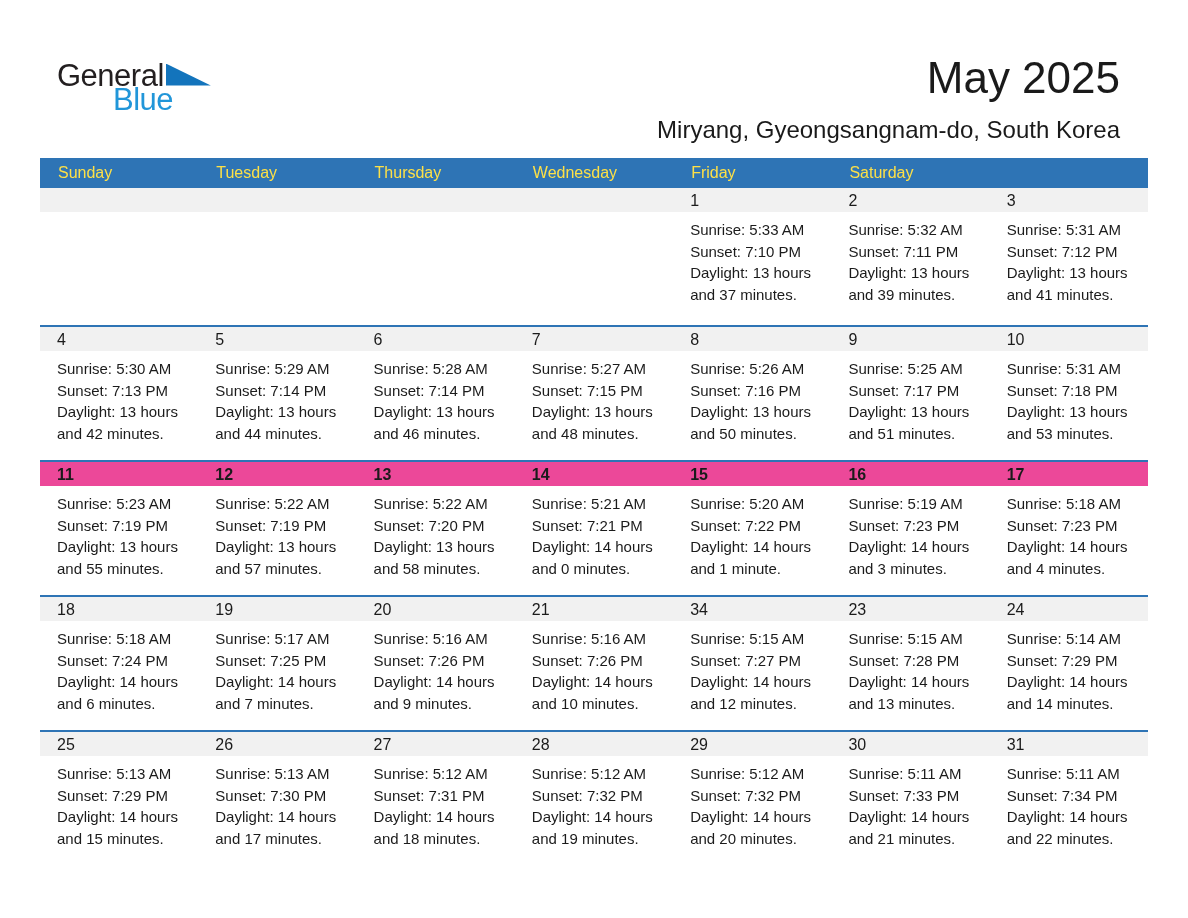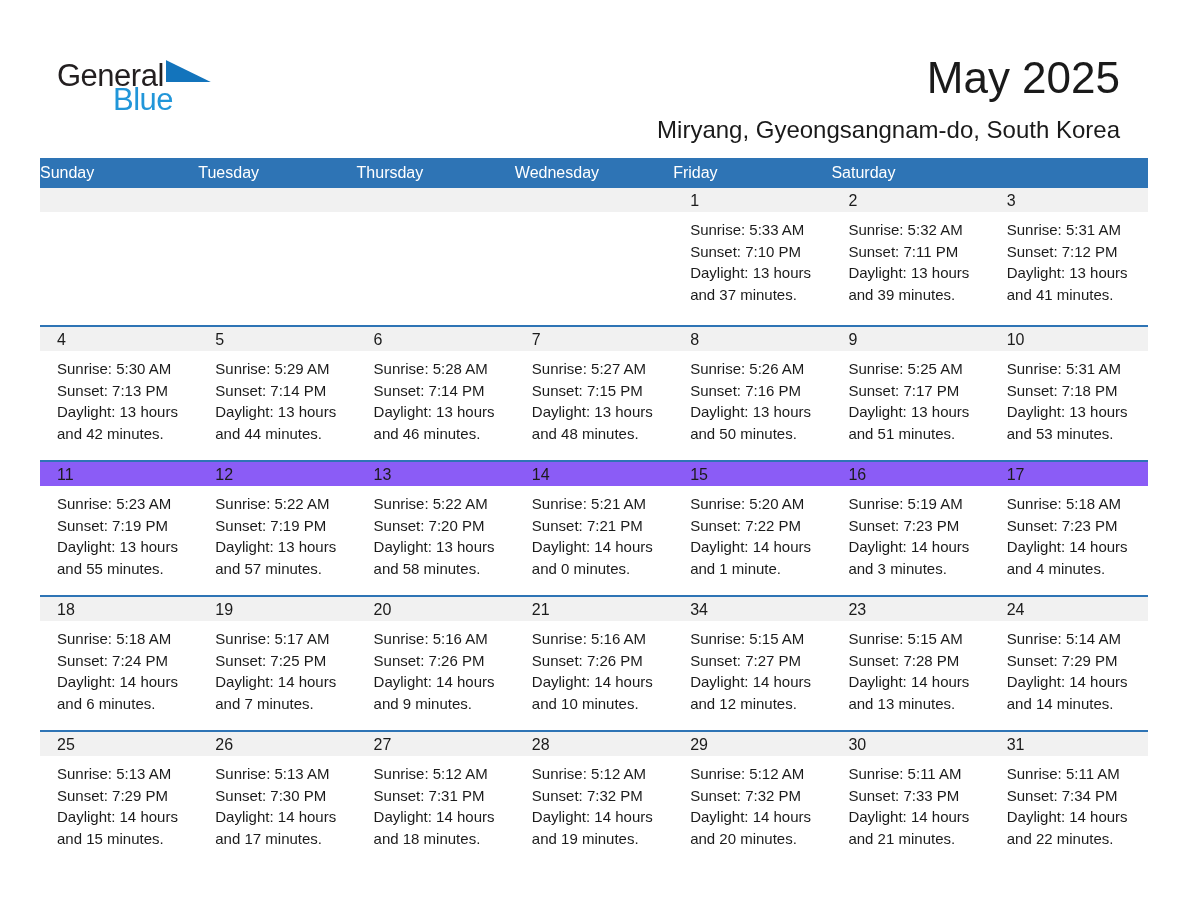--- a/index.html
+++ b/index.html
@@ -2,35 +2,35 @@
 <html><head>
 <meta charset="utf-8">
 <style>
   * { margin:0; padding:0; box-sizing:border-box; }
   html,body { background:#ffffff; }
   body { font-family:"Liberation Sans","DejaVu Sans",sans-serif; }
   .page { position:relative; width:1188px; height:918px; background:#ffffff; overflow:hidden; }
 
   
   .logo { position:absolute; left:57px; top:60px; }
-  .logo-row { display:flex; align-items:flex-start; }
+  .logo-row { display:flex; align-items:center; }
   .logo-general { font-size:31px; color:#231f20; letter-spacing:-0.5px; line-height:1; }
   .logo-triangle { width:45px; height:22px; background:#1374bc; margin:0 0 2px 2px;
                    clip-path:polygon(0 0, 100% 100%, 0 100%); }
   .logo-blue { font-size:31px; color:#2196d9; letter-spacing:-0.5px; line-height:1; margin:-7px 0 0 56px; }
 
   
   .title-block { position:absolute; top:55px; right:68px; text-align:right; }
   .page-title { font-size:44px; font-weight:400; color:#1a1a1a; line-height:1.05; }
   .page-subtitle { font-size:24px; font-weight:400; color:#1a1a1a; margin-top:15px; }
 
   
   .calendar { position:absolute; left:40px; top:158px; width:1108px; }
   .weekday-row { display:grid; grid-template-columns:repeat(7,1fr); height:30px; background:#2e74b5; }
-  .weekday-cell { display:flex; align-items:center; color:#ffffff; font-size:16px; }
+  .weekday-cell { display:flex; align-items:center; padding-left:18px; color:#fde047; font-size:16px; }
 
   .week { height:135px; box-sizing:border-box; border-top:2px solid #2e74b5; }
   .week.first { border-top:none; height:137px; }
   .band { height:24px; background:#f1f1f1; display:grid; grid-template-columns:repeat(7,1fr); }
   .day-num { padding-left:17px; font-size:16px; line-height:25px; color:#1b1b1b; }
   .cells { display:grid; grid-template-columns:repeat(7,1fr); }
   .cell { padding:7px 8px 0 17px; font-size:15px; line-height:21.5px; color:#1b1b1b; }
 </style>
 </head>
 <body>
@@ -144,21 +144,21 @@
             </div>
             <div class="cell">
               <div>Sunrise: 5:31 AM</div>
               <div>Sunset: 7:18 PM</div>
               <div>Daylight: 13 hours</div>
               <div>and 53 minutes.</div>
             </div>
           </div>
         </div>
         <div class="week" style="border-top-color: rgb(46, 116, 181);">
-          <div class="band" style="background: #8b5cf6;">
+          <div class="band" style="background: #ec4899; font-weight: bold;">
             <div class="day-num">11</div>
             <div class="day-num">12</div>
             <div class="day-num">13</div>
             <div class="day-num">14</div>
             <div class="day-num">15</div>
             <div class="day-num">16</div>
             <div class="day-num">17</div>
           </div>
           <div class="cells">
             <div class="cell">

